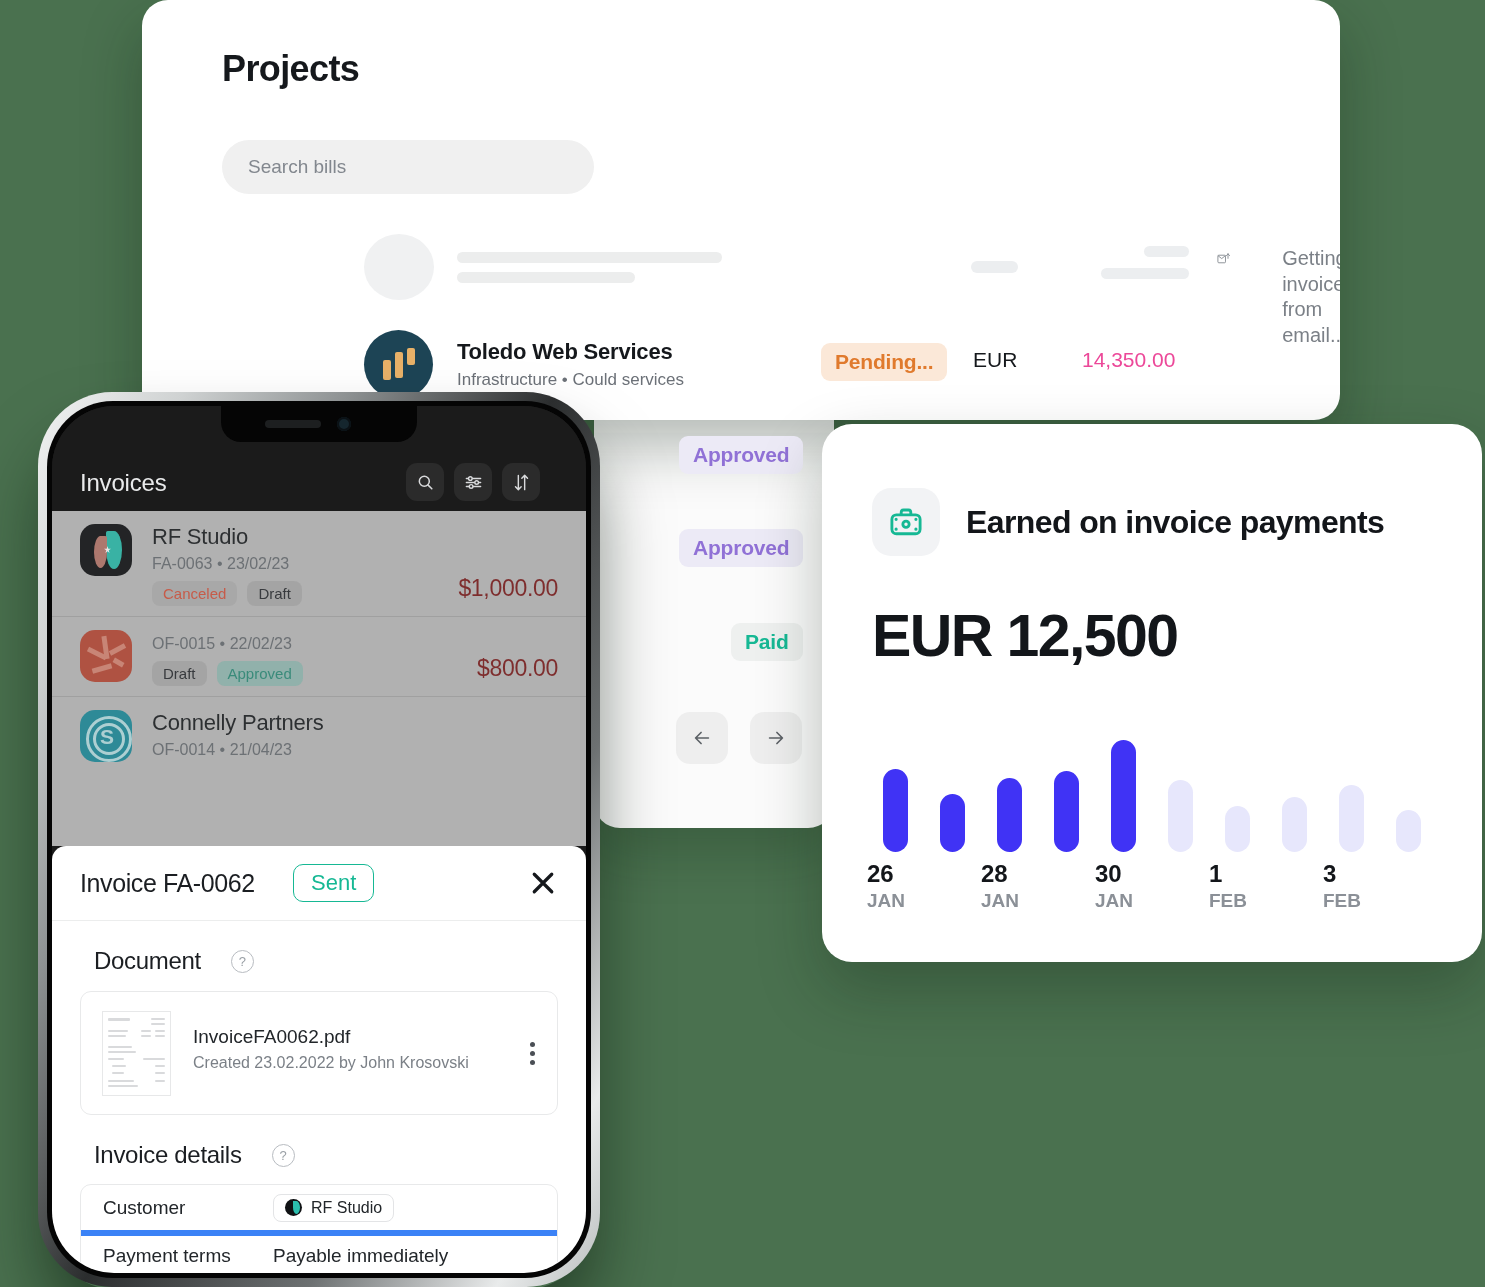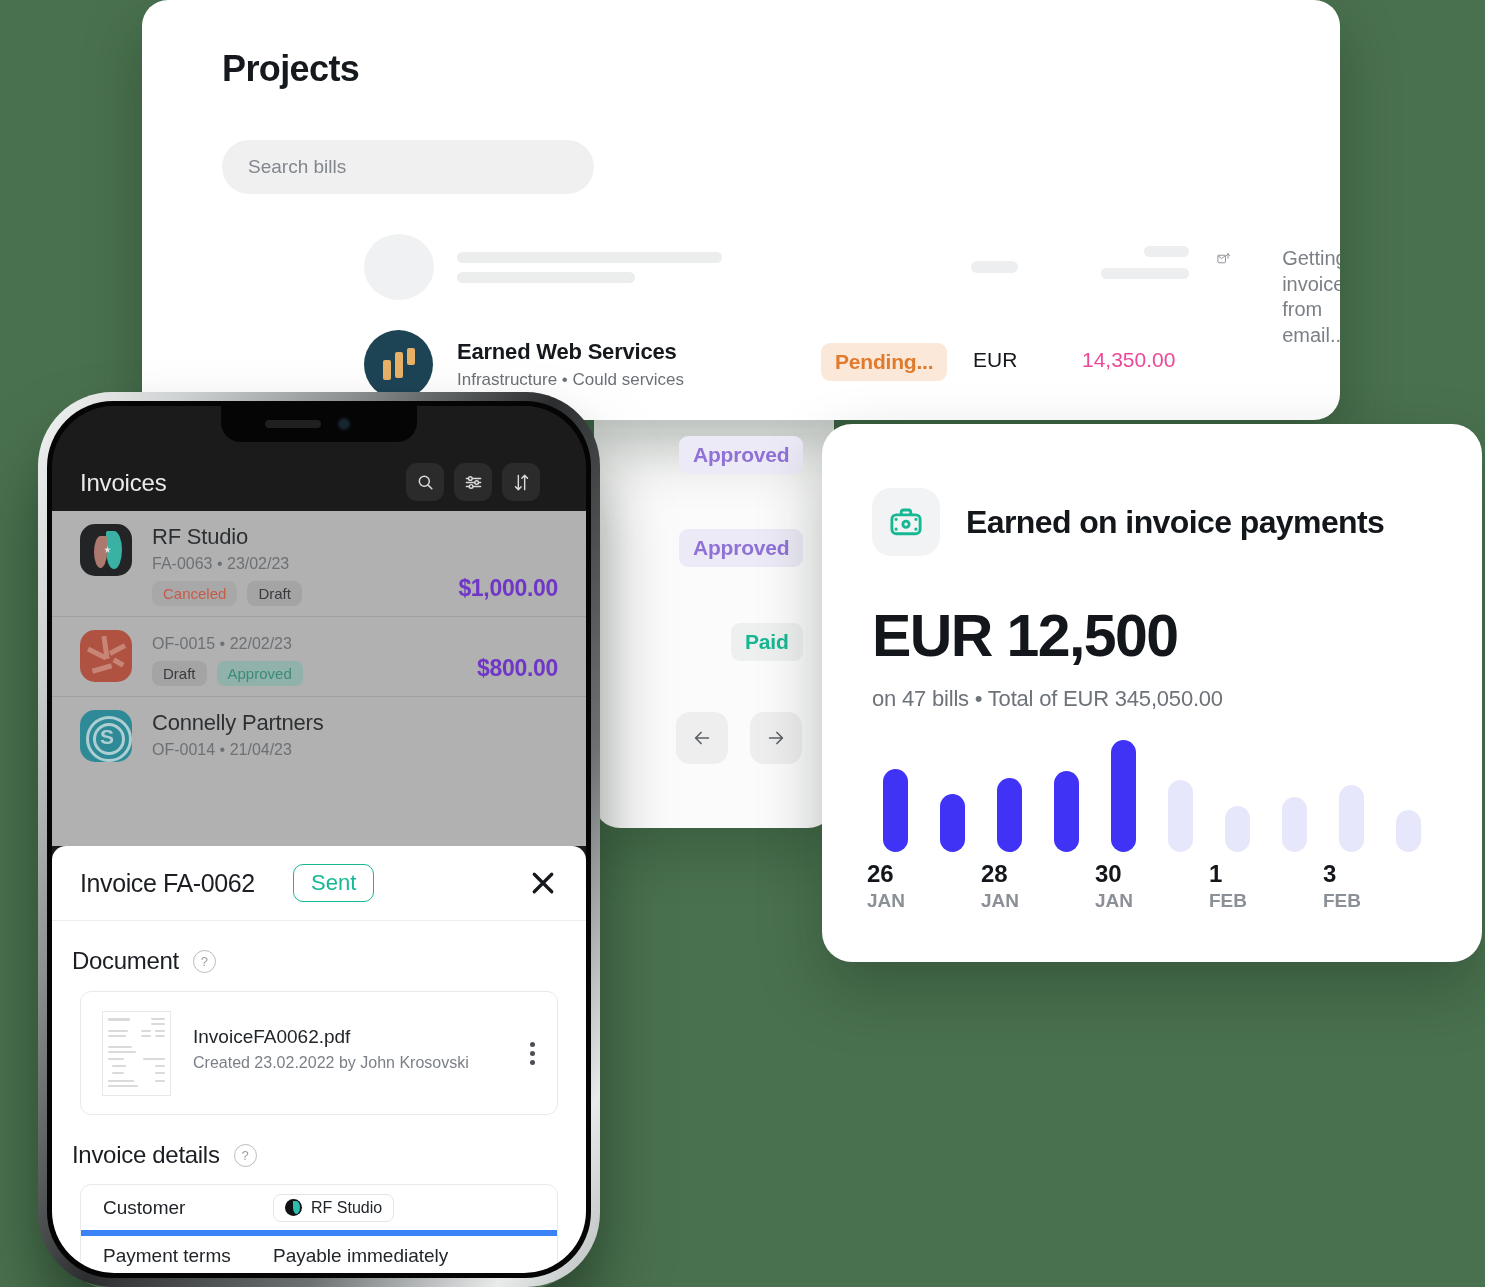--- a/index.html
+++ b/index.html
@@ -154,36 +154,36 @@
   .inv-main{display:flex;gap:20px;}
   .inv-logo{width:52px;height:52px;border-radius:15px;flex:none;position:relative;overflow:hidden;}
   .inv-texts{flex:1;min-width:0;}
   .inv-name{font-size:22px;color:#1c1f22;letter-spacing:-.2px;}
   .inv-meta{font-size:16px;color:#6a6f74;margin-top:5px;}
   .inv-badges{display:flex;gap:10px;margin-top:8px;align-items:center;}
   .badge{font-size:15px;border-radius:8px;padding:4px 11px;}
   .badge.canceled{background:rgba(0,0,0,.055);color:#d8553f;}
   .badge.draft{background:rgba(0,0,0,.075);color:#2a2d31;}
   .badge.approved{background:rgba(60,190,165,.30);color:#2d8f7b;}
-  .inv-amount{position:absolute;right:28px;bottom:14px;font-size:23px;color:#6d28d9;letter-spacing:-.3px;font-weight:bold;}
+  .inv-amount{position:absolute;right:28px;bottom:14px;font-size:23px;color:#7f1d1d;letter-spacing:-.3px;}
 
   .sheet{
     position:absolute;left:0;top:440px;width:100%;bottom:0;background:#ffffff;z-index:5;
     border-top-left-radius:14px;border-top-right-radius:14px;overflow:hidden;
   }
   .sheet-head{position:relative;height:74px;border-bottom:1px solid #eceded;}
   .sheet-title{position:absolute;left:28px;top:23px;font-size:25px;color:#1b1e22;letter-spacing:-.4px;}
   .sent-chip{
     position:absolute;left:241px;top:18px;height:38px;padding:0 17px;border-radius:10px;
     border:1.6px solid #16b894;color:#16b894;font-size:22px;display:flex;align-items:center;
     box-sizing:border-box;cursor:pointer;
   }
   .close-x{position:absolute;right:28px;top:22px;width:30px;height:30px;cursor:pointer;}
 
-  .sec-head{display:flex;align-items:center;gap:14px;padding:0 20px;}
+  .sec-head{display:flex;align-items:center;gap:30px;padding:0 42px;}
   .sec-head .h{font-size:24px;color:#1b1e22;letter-spacing:-.3px;}
   .qmark{
     width:21px;height:21px;border-radius:50%;border:1.4px solid #b8bcc1;color:#9aa0a6;
     font-size:13px;display:flex;align-items:center;justify-content:center;cursor:pointer;
   }
   .doc-box{
     margin:16px 28px 0 28px;border:1px solid #e8e9ea;border-radius:11px;height:122px;position:relative;
   }
   .doc-thumb{
     position:absolute;left:21px;top:19px;width:67px;height:83px;background:#fff;
@@ -240,21 +240,21 @@
       </div>
     </div>
 
     <div class="proj-row">
       <div class="proj-logo">
         <i class="b1"></i>
           <i class="b2"></i>
           <i class="b3"></i>
       </div>
       <div>
-        <div class="proj-name">Earned Web Services</div>
+        <div class="proj-name">Toledo Web Services</div>
         <div class="proj-sub">Infrastructure • Could services</div>
       </div>
     </div>
 
     <div class="pill pending">Pending...</div>
     <div class="cur">EUR</div>
     <div class="amt">14,350.00</div>
   </div>
 
   <div class="pill appr1">Approved</div>
@@ -278,21 +278,20 @@
         <svg width="36" height="36" viewBox="0 0 24 24" fill="none">
           <rect x="2.6" y="7.2" width="18.8" height="12.6" rx="3" stroke="#16b894" stroke-width="1.9"></rect>
           <path d="M8.8 7V5.6A1.6 1.6 0 0 1 10.4 4h3.2a1.6 1.6 0 0 1 1.6 1.6V7" stroke="#16b894" stroke-width="1.9" stroke-linecap="round"></path>
           <circle cx="12" cy="13.5" r="2.1" stroke="#16b894" stroke-width="1.9"></circle>
           <path d="M5.4 10.2h.02M18.6 10.2h.02M5.4 16.8h.02M18.6 16.8h.02" stroke="#16b894" stroke-width="2.1" stroke-linecap="round"></path>
         </svg>
       </div>
       <div class="earn-title">Earned on invoice payments</div>
     </div>
     <div class="earn-amount">EUR 12,500</div>
-    <div class="earn-sub">on 47 bills • Total of EUR 345,050.00</div>
 
     <div class="chart">
       <div class="bars" id="bars">
           <div class="barcell">
             <div class="bar" style="height: 83px; background: rgb(64, 51, 245);"></div>
           </div>
           <div class="barcell">
             <div class="bar" style="height: 58px; background: rgb(64, 51, 245);"></div>
           </div>
           <div class="barcell">

